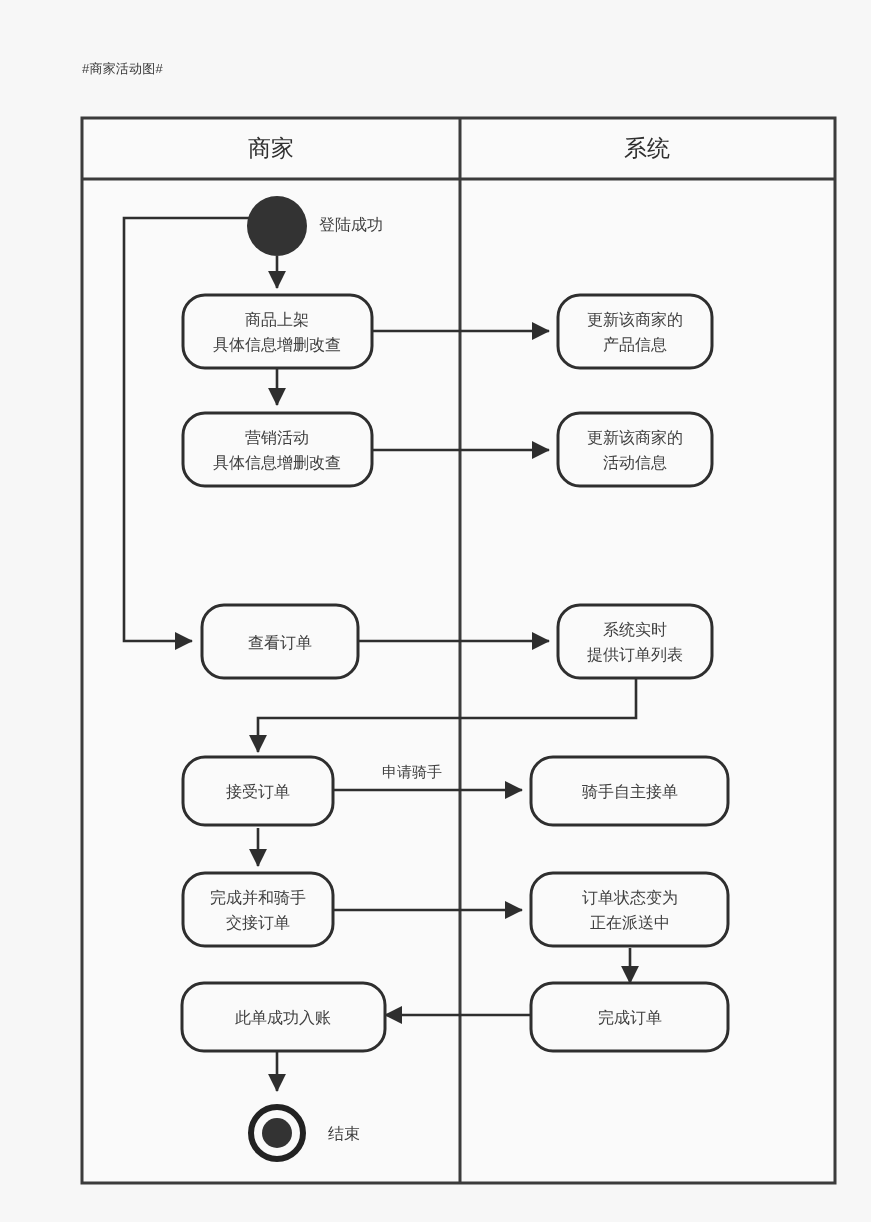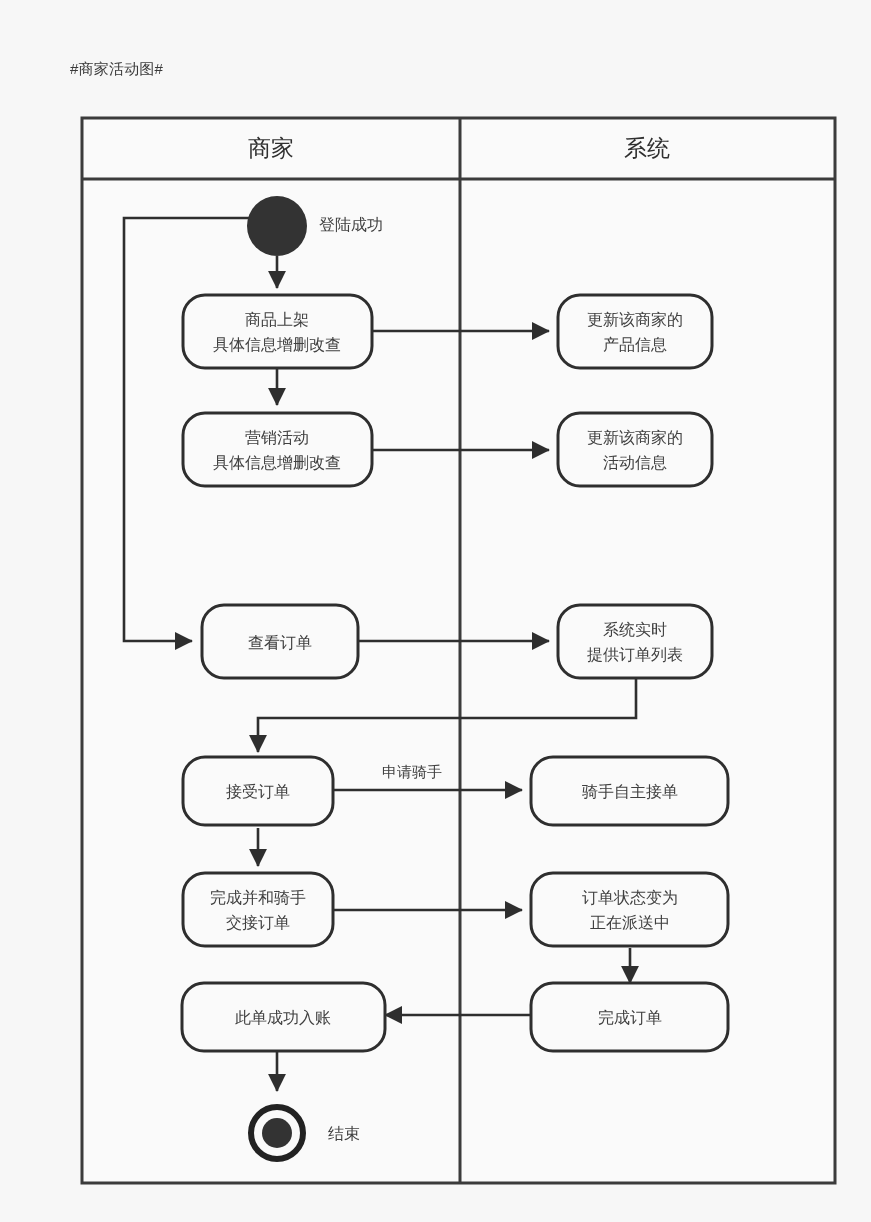--- a/index.html
+++ b/index.html
@@ -9,23 +9,23 @@
   }
   body {
     width: 871px;
     height: 1222px;
     font-family: "Liberation Sans", "DejaVu Sans", sans-serif;
     overflow: hidden;
     position: relative;
   }
   #diagram-title {
     position: absolute;
-    left: 70px;
+    left: 82px;
     top: 60px;
-    font-size: 15px;
+    font-size: 13px;
     color: #3a3a3a;
     letter-spacing: 0.2px;
     white-space: nowrap;
   }
   #activity-canvas {
     position: absolute;
     left: 0;
     top: 0;
   }
   .frame-line {

